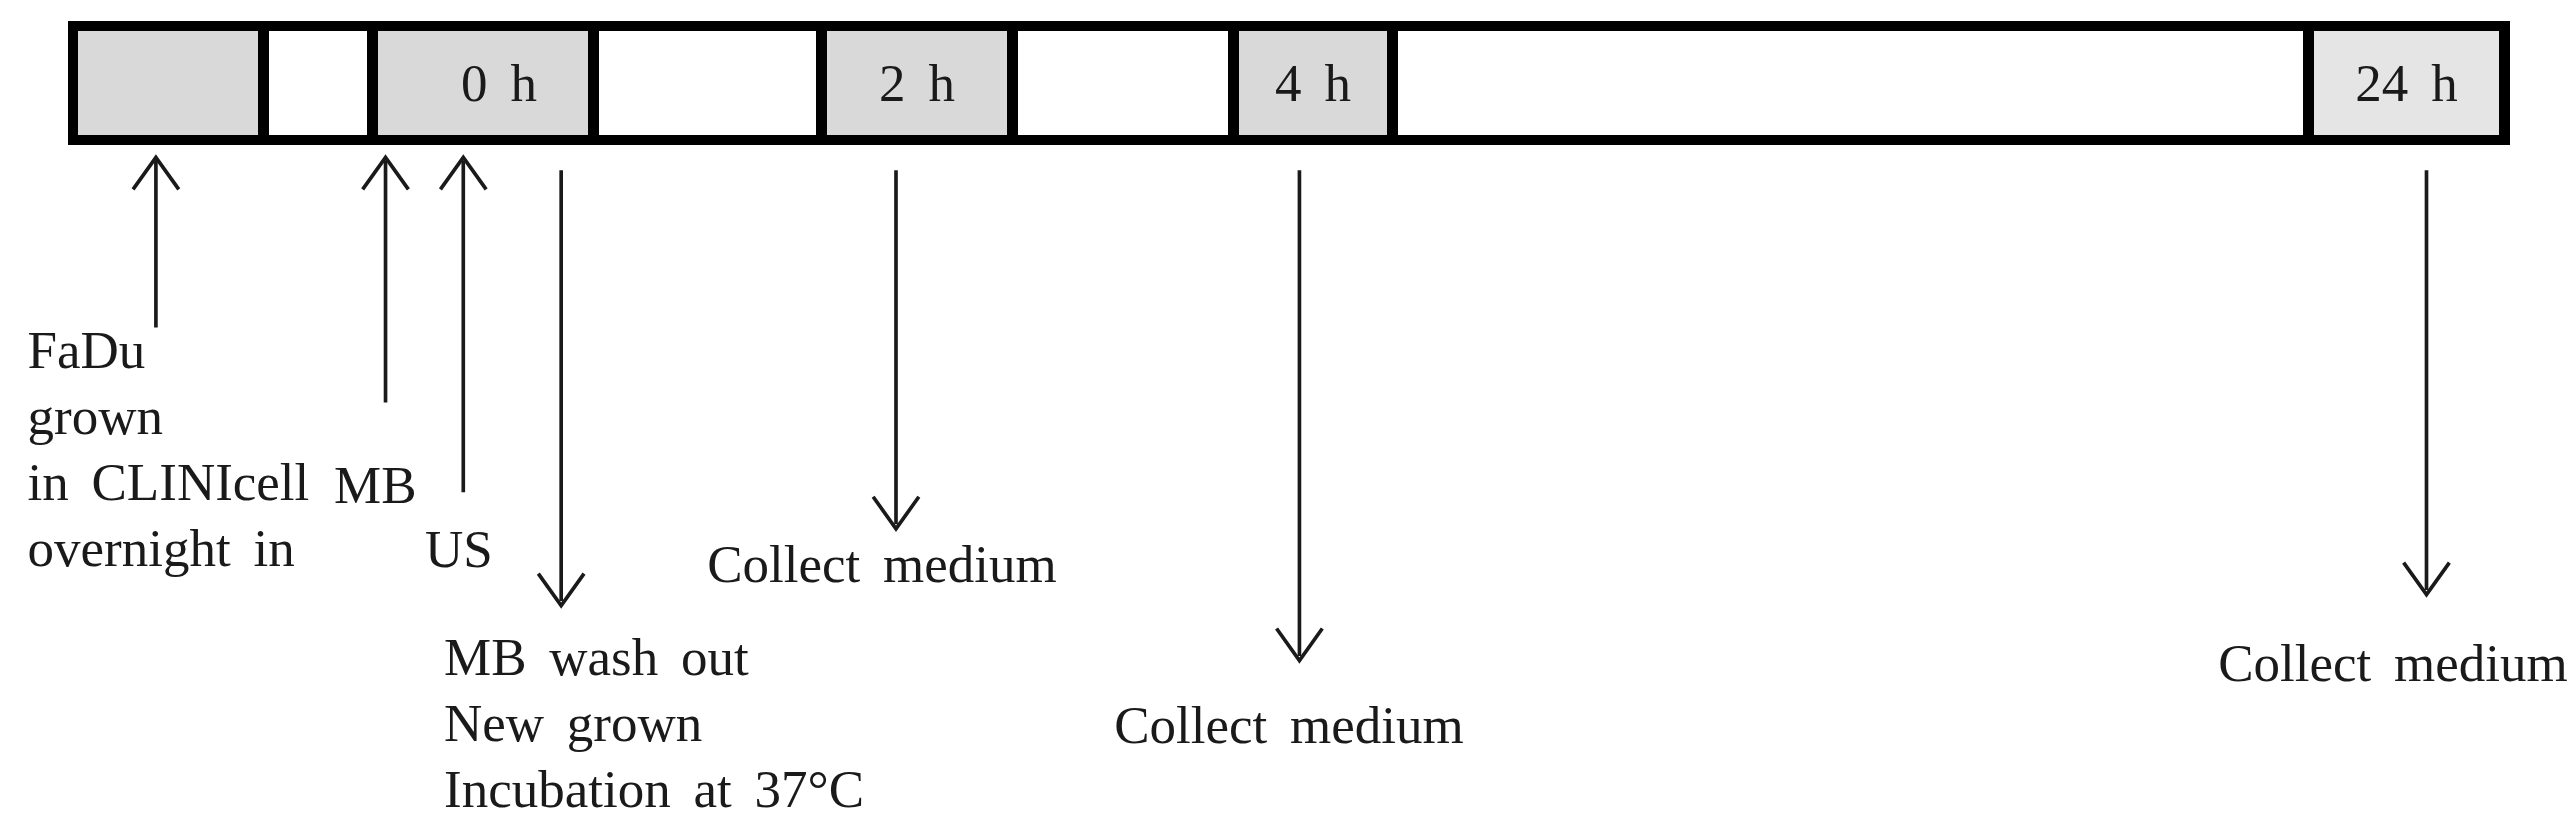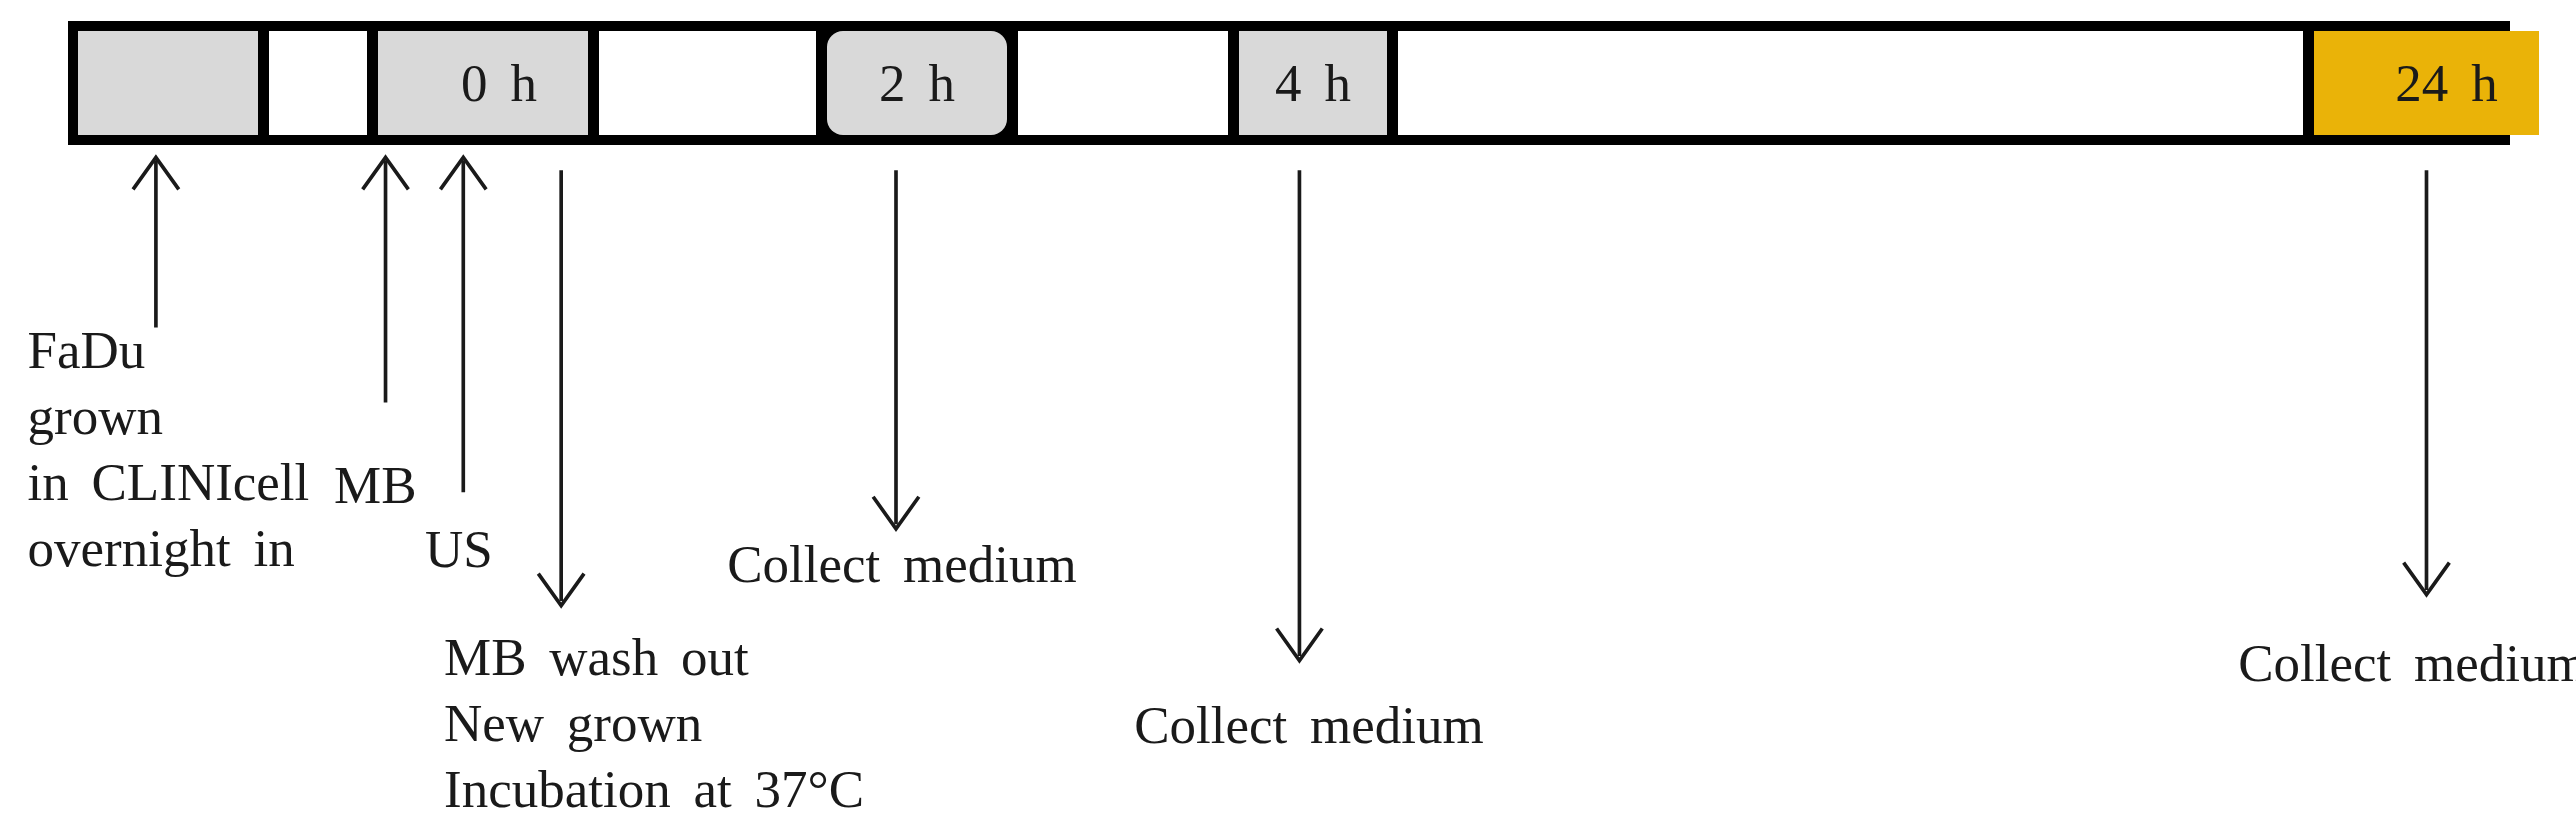--- a/index.html
+++ b/index.html
@@ -44,53 +44,53 @@
     width: 2576px; height: 827px;
   }
   
   .txt {
     position: absolute;
     font-size: 53px;
     line-height: 66px;
     white-space: nowrap;
     word-spacing: 0.18em;
   }
-  .txt.centered { transform: translateX(-50%); text-align: center; margin-left: 20px; }
+  .txt.centered { transform: translateX(-50%); text-align: center; }
 </style>
 </head>
 <body>
 
 <div class="canvas">
 
   <div class="bar">
       <div class="seg shaded" style="width: 180px; background: rgb(217, 217, 217);">
         <span></span>
       </div>
       <div class="seg plain" style="width: 98px; background: rgb(255, 255, 255);">
         <span></span>
       </div>
       <div class="seg shaded" style="width: 178px; background: rgb(217, 217, 217); padding-left: 32px;">
         <span>0 h</span>
       </div>
       <div class="seg plain" style="width: 217px; background: rgb(255, 255, 255);">
         <span></span>
       </div>
-      <div class="seg shaded" style="width: 180px; background: rgb(217, 217, 217); border-radius: 16px;">
+      <div class="seg shaded" style="width: 180px; background: rgb(217, 217, 217);">
         <span>2 h</span>
       </div>
       <div class="seg plain" style="width: 210px; background: rgb(255, 255, 255);">
         <span></span>
       </div>
       <div class="seg shaded" style="width: 148px; background: rgb(217, 217, 217);">
         <span>4 h</span>
       </div>
       <div class="seg plain" style="width: 905px; background: rgb(255, 255, 255);">
         <span></span>
       </div>
-      <div class="seg shaded" style="width: 185px; background: #eab308; padding-left: 40px;">
+      <div class="seg shaded" style="width: 185px; background: #e5e5e5;">
         <span>24 h</span>
       </div>
     </div>
 
   <svg class="arrows" viewBox="0 0 2815 904" xmlns="http://www.w3.org/2000/svg" fill="none" stroke="#1a1a1a" stroke-width="4">
 
     <g>
       <line x1="170" y1="176" x2="170" y2="358"></line>
       <polyline points="145,207 170,172 195,207"></polyline>
     </g>

